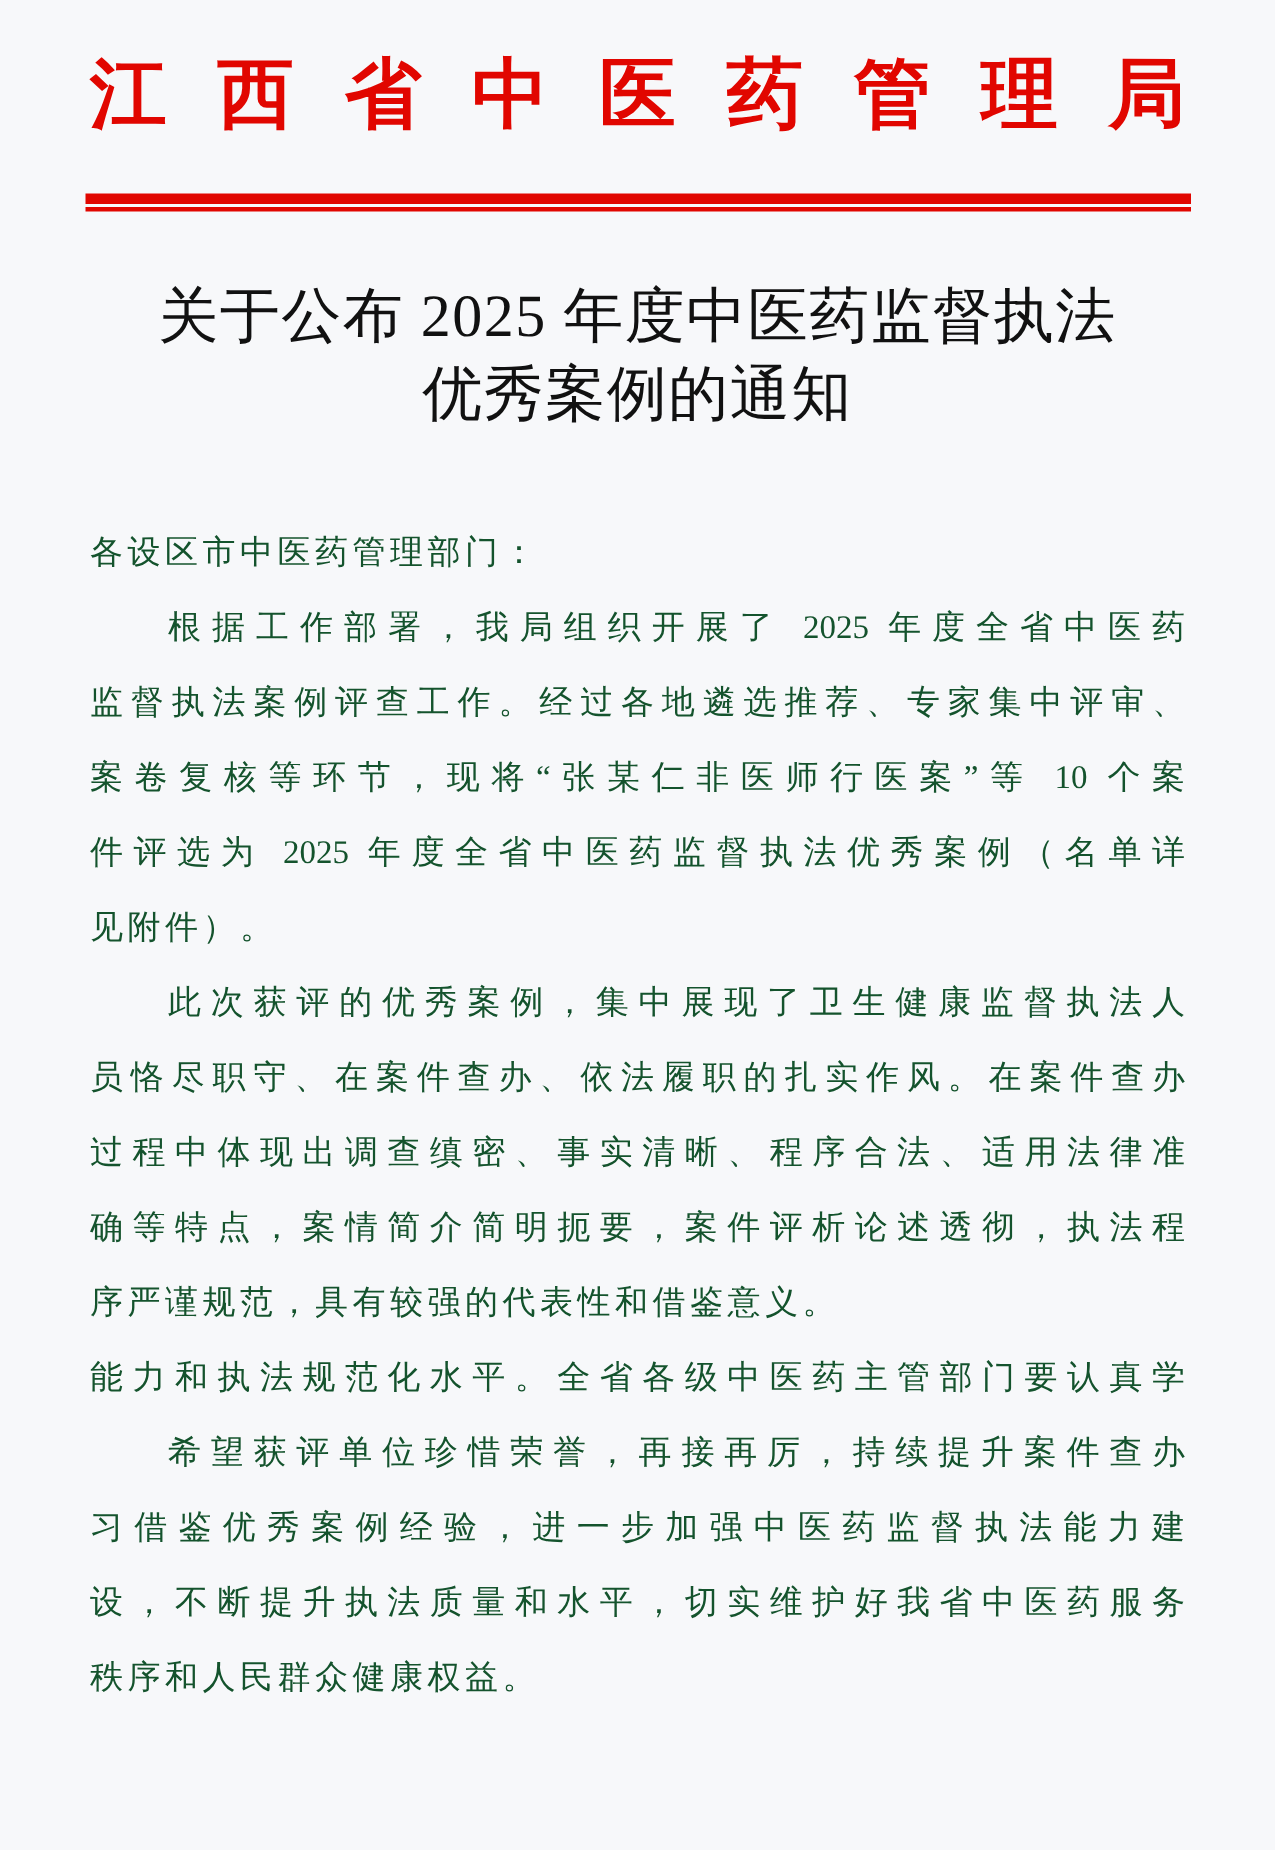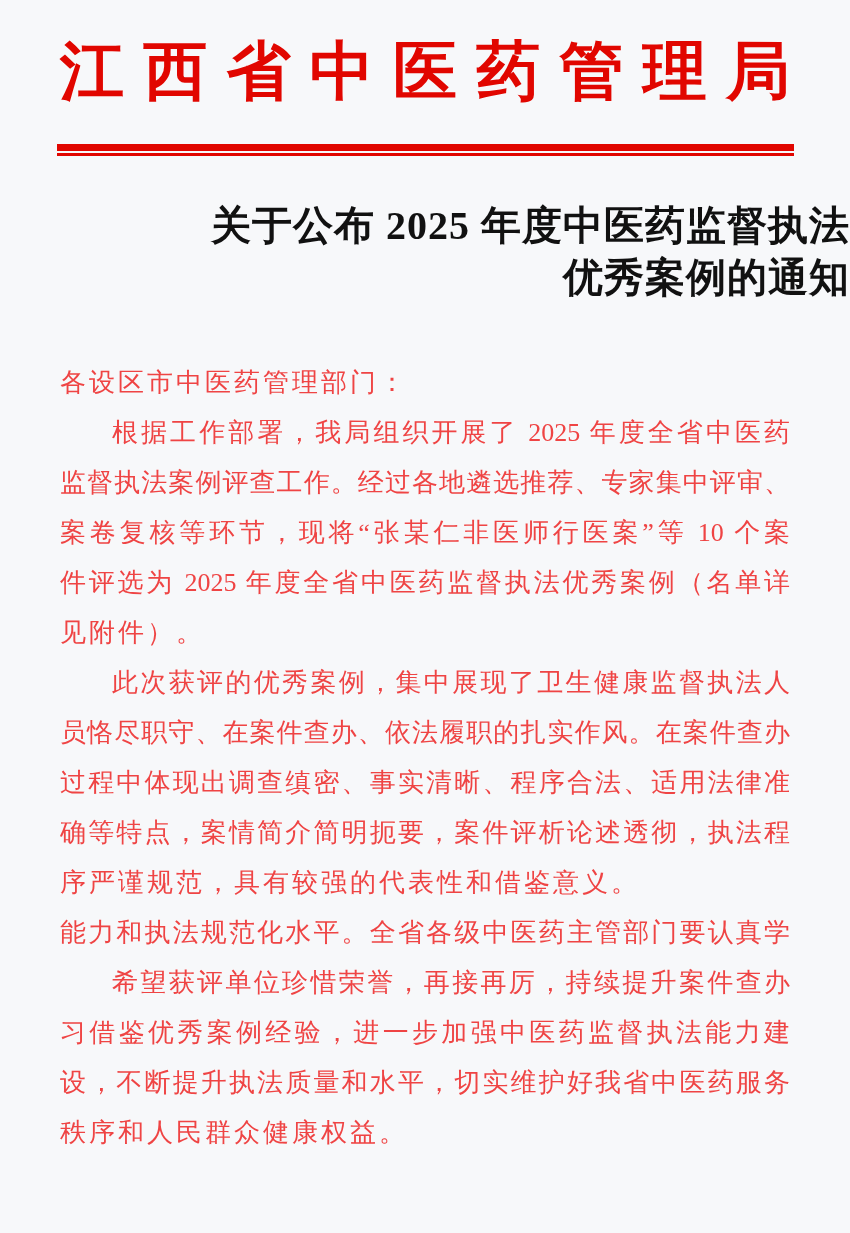--- a/index.html
+++ b/index.html
@@ -12,52 +12,52 @@
     background: #f7f8fa;
     color: #161616;
     font-family: "Liberation Serif", "DejaVu Serif", serif;
     overflow: hidden;
   }
 
   
   .masthead {
     width: 730px;
     margin: 36px auto 0;
-    font-size: 64px;
+    font-size: 51px;
     font-weight: 700;
     line-height: 1.12;
     color: #e10600;
     text-align: justify;
     text-align-last: justify;
     white-space: nowrap;
     letter-spacing: 0;
   }
 
   
   .divider { width: 737px; margin: 36px auto 0; }
   .divider .bar-thick { height: 7px; background: #e10600; }
   .divider .bar-thin  { height: 3px; background: #e10600; margin-top: 2px; }
 
   
   .doc-title {
     margin-top: 44px;
-    text-align: right;
-    font-weight: 700;
+    text-align: center;
+    font-weight: 400;
     font-size: 40px;
     line-height: 52px;
     color: #111;
     letter-spacing: 1px;
   }
 
   
   .body-text {
     width: 730px;
     margin: 54px auto 0;
-    font-size: 26px;
-    color: #ef4444;
+    font-size: 22px;
+    color: #14532d;
   }
   .line {
     height: 50px;
     line-height: 50px;
     overflow: hidden;
   }
   .line.stretch {
     text-align: justify;
     text-align-last: justify;
   }

